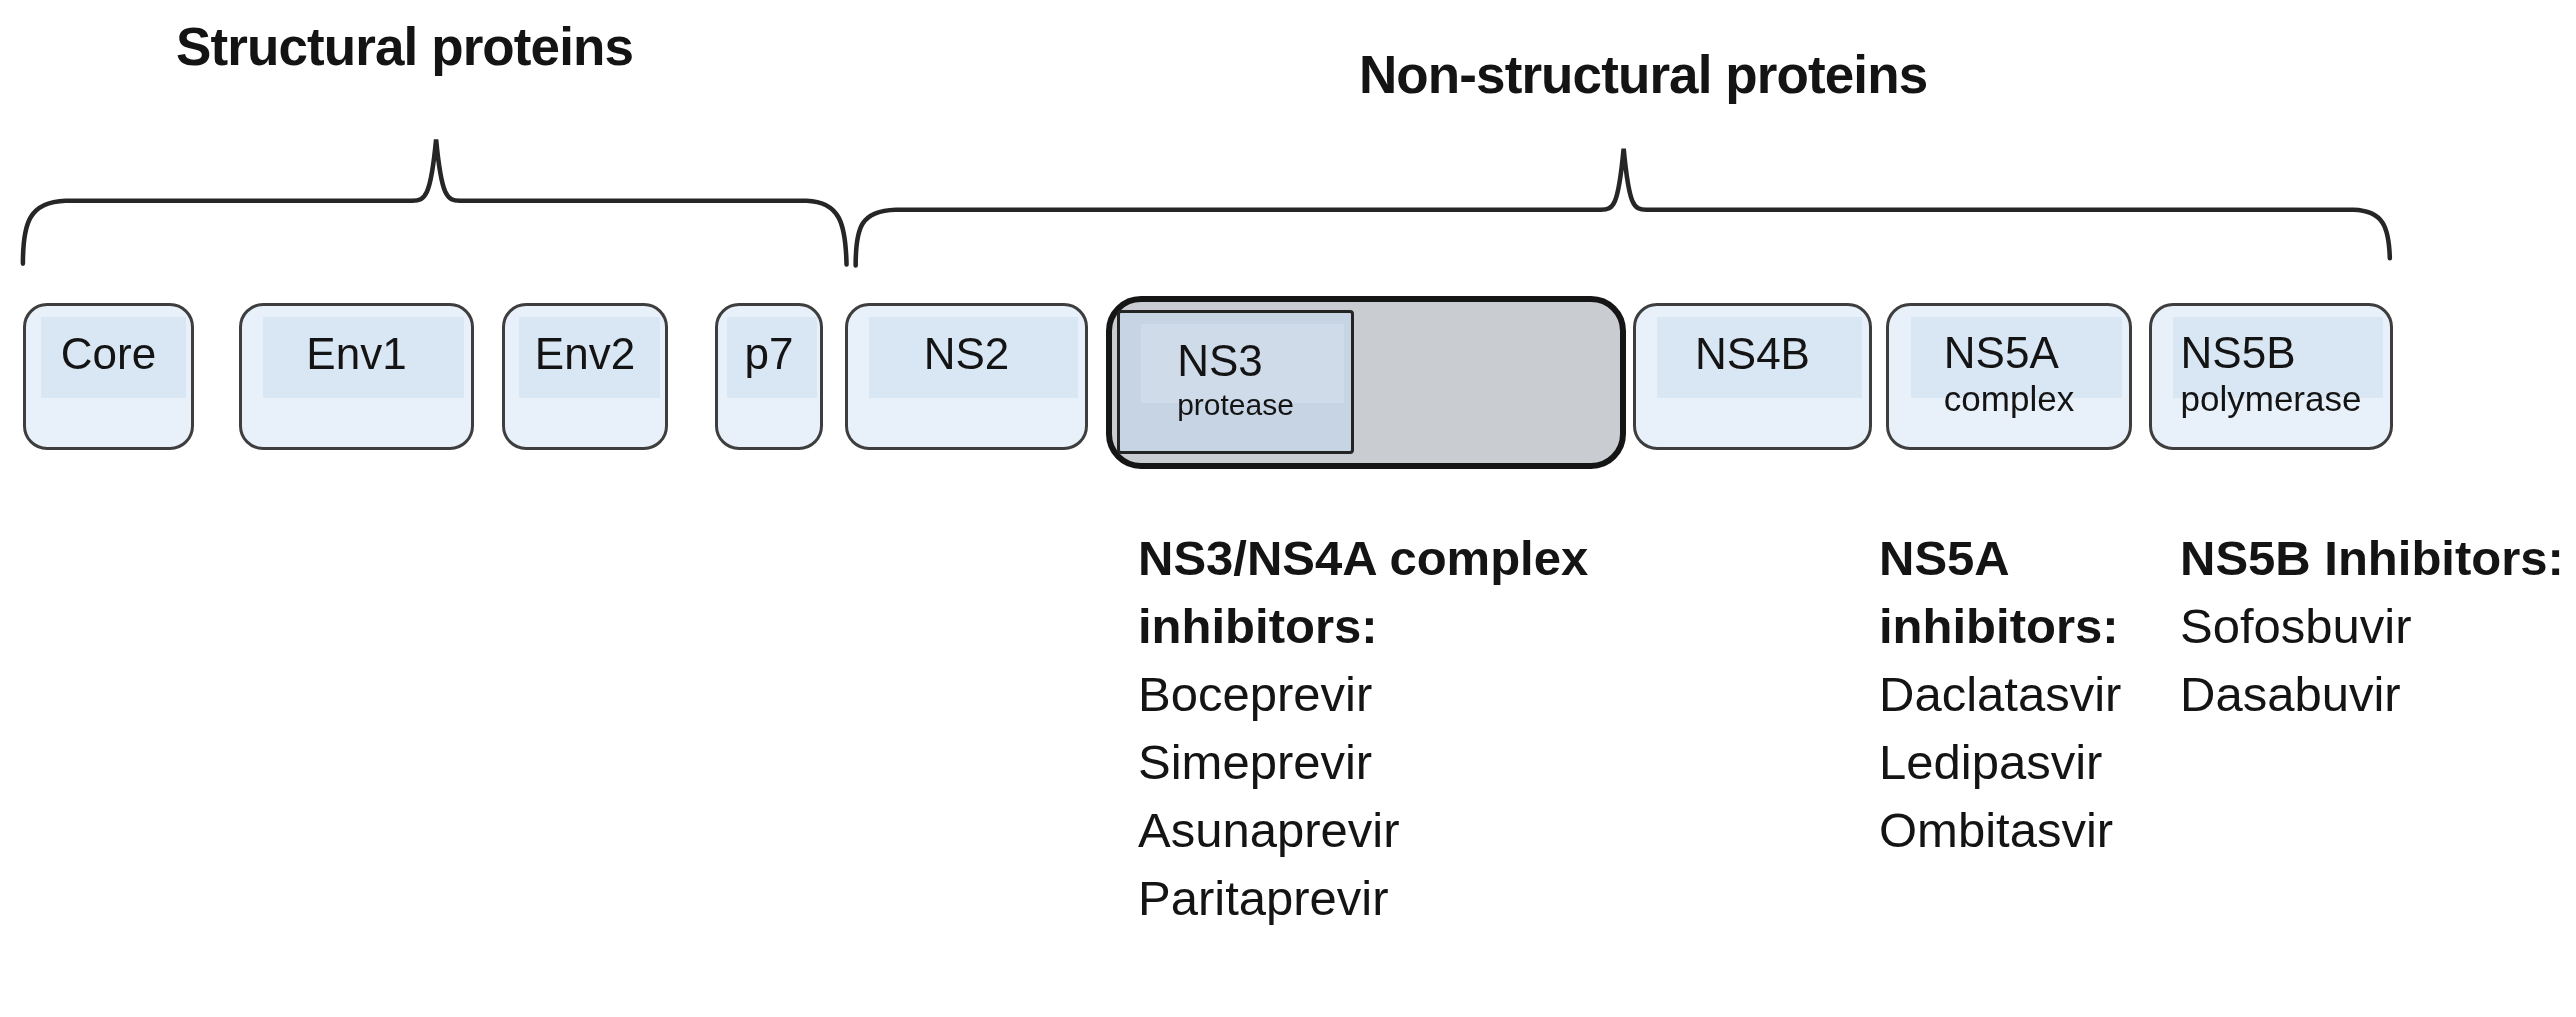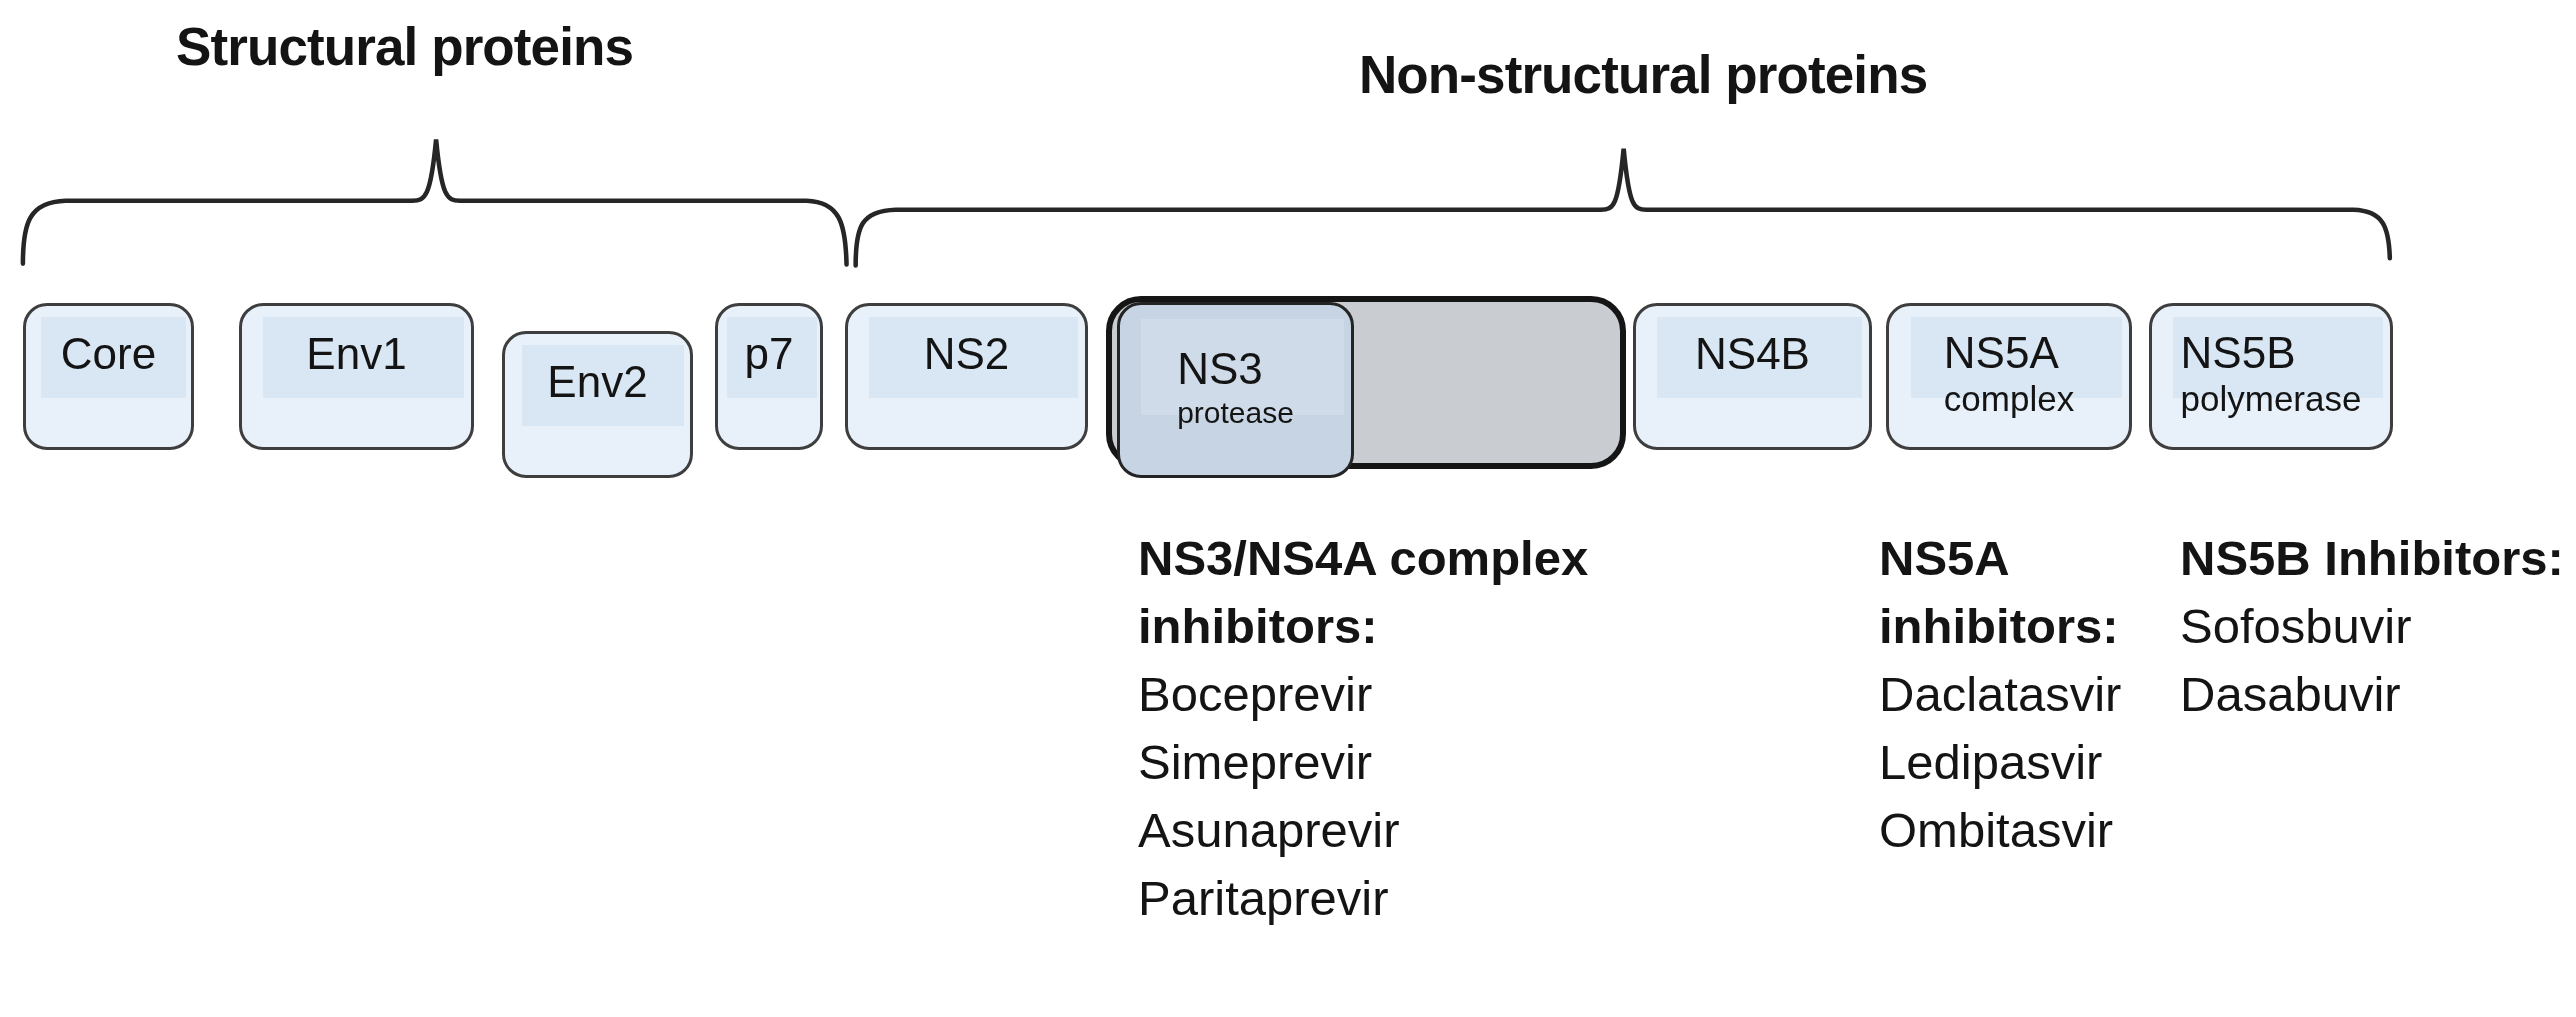--- a/index.html
+++ b/index.html
@@ -35,39 +35,39 @@
     background:var(--light-box-fill,#e8f0f9);
     overflow:hidden;
   }
   .box .band{
     position:absolute;left:9%;right:3%;top:8%;height:57%;
     background:var(--light-box-band,#d9e6f3);
   }
   .box.dark{
     background:var(--dark-box-fill,#c6d4e4);
     border-color:#242424;
-    top:302px;height:176px;border-radius:24px;
+    top:310px;height:144px;border-radius:4px;
   }
   .box.dark .band{background:var(--dark-box-band,#cfdbe9);}
   .lbl{
     position:absolute;left:0;top:0;right:0;bottom:0;
     display:flex;flex-direction:column;align-items:center;justify-content:center;
     font-size:44px;line-height:49px;color:#141414;
   }
   .lbl.single{padding-bottom:46px;}
   .lbl.duo{padding-bottom:5.5px;}
   .lbl.duo .inner{text-align:left;}
   .lbl .main{display:block;font-size:44px;line-height:51px;}
   .lbl .sub{display:block;font-size:35px;line-height:42px;}
   .lbl .sub.sm{font-size:30px;line-height:38px;}
   .lbl .sub.lg{font-size:40px;line-height:46px;}
 
   .core{left:23px;width:171px;}
   .env1{left:239px;width:235px;}
-  .env2{left:502px;width:191px;margin-top:28px;}
+  .env2{left:502px;width:166px;}
   .p7{left:715px;width:108px;}
   .ns2{left:845px;width:243px;}
   .ns4b{left:1633px;width:239px;}
   .ns5a{left:1886px;width:246px;}
   .ns5b{left:2149px;width:244px;}
   .ns3{left:1117px;width:237px;}
   .ns4a{left:1368px;width:244px;}
 
   .group{
     position:absolute;left:1106px;top:296px;width:520px;height:173px;

